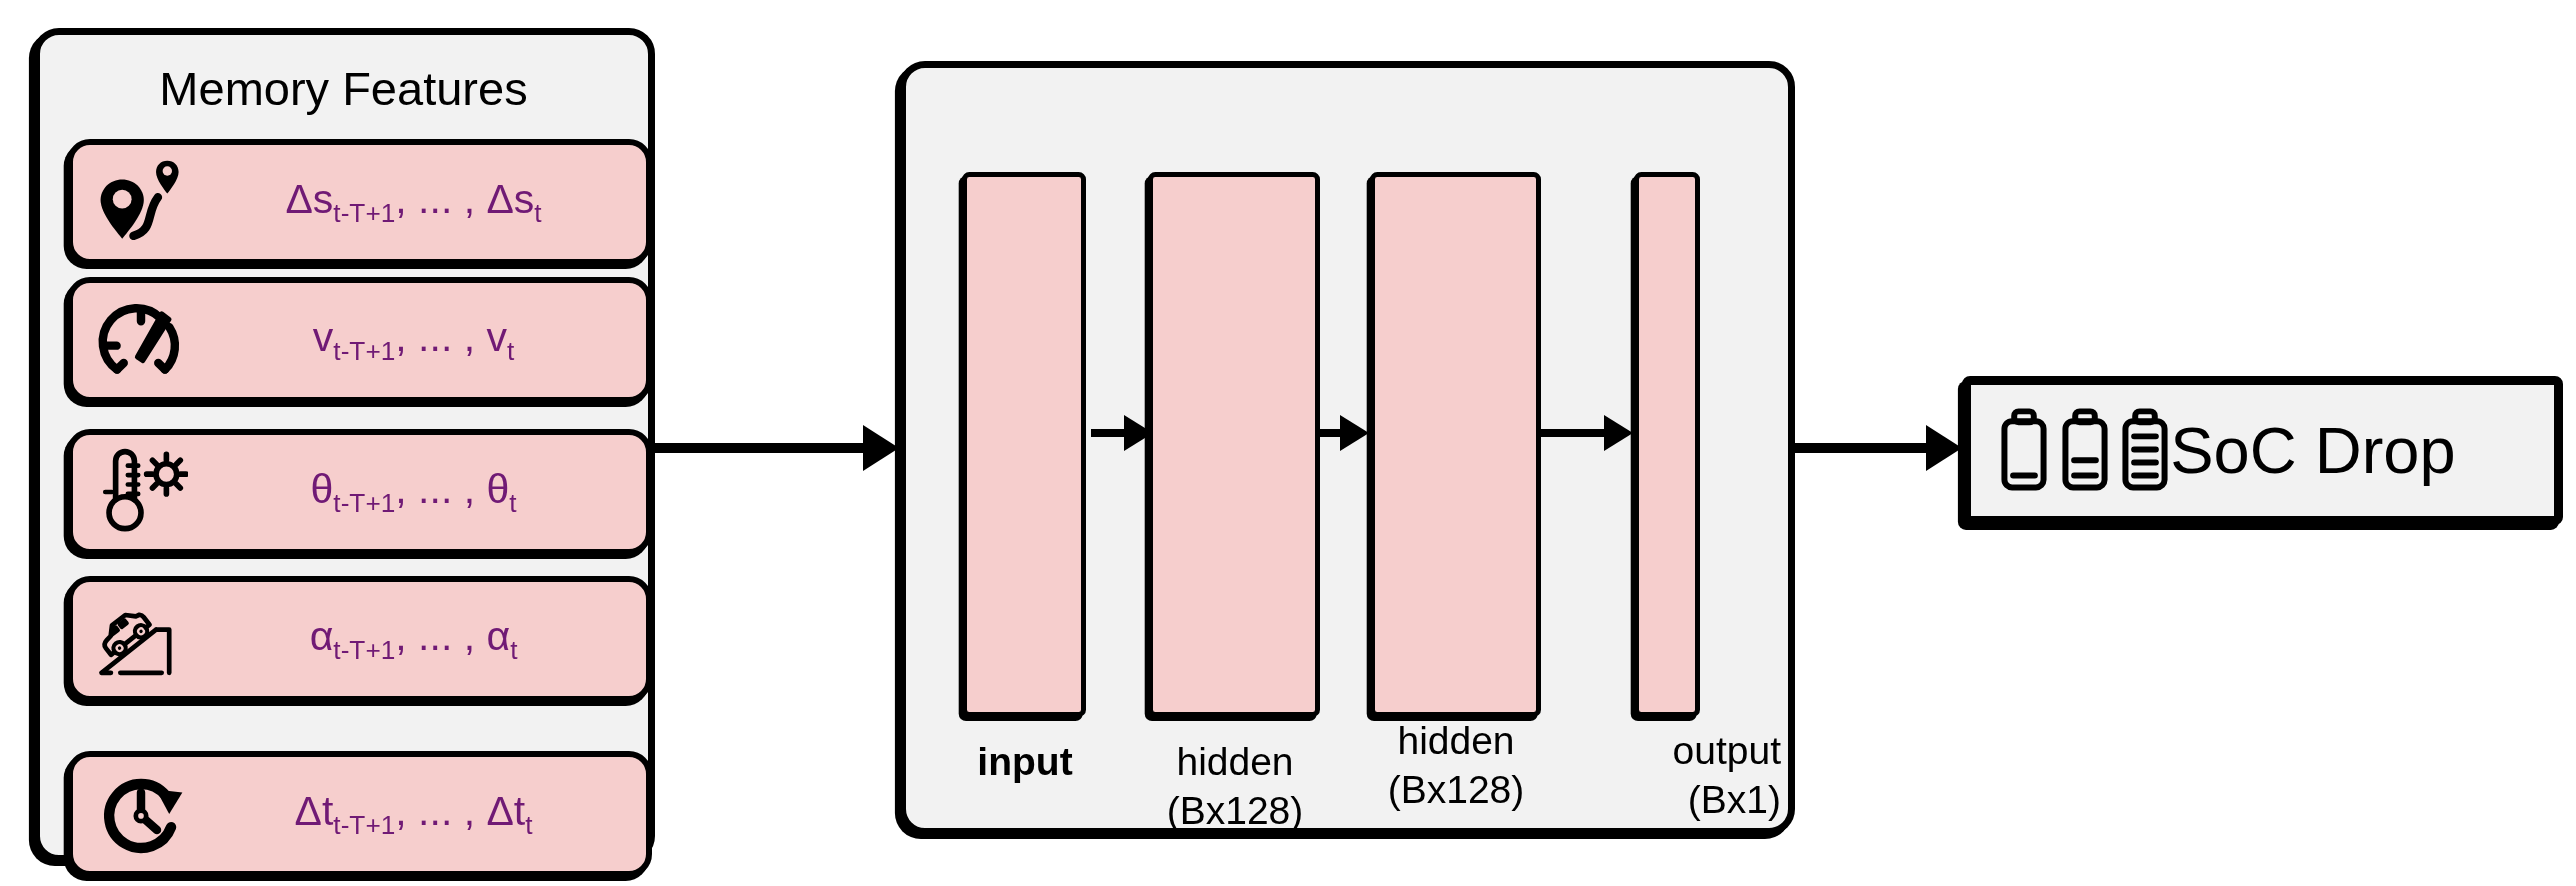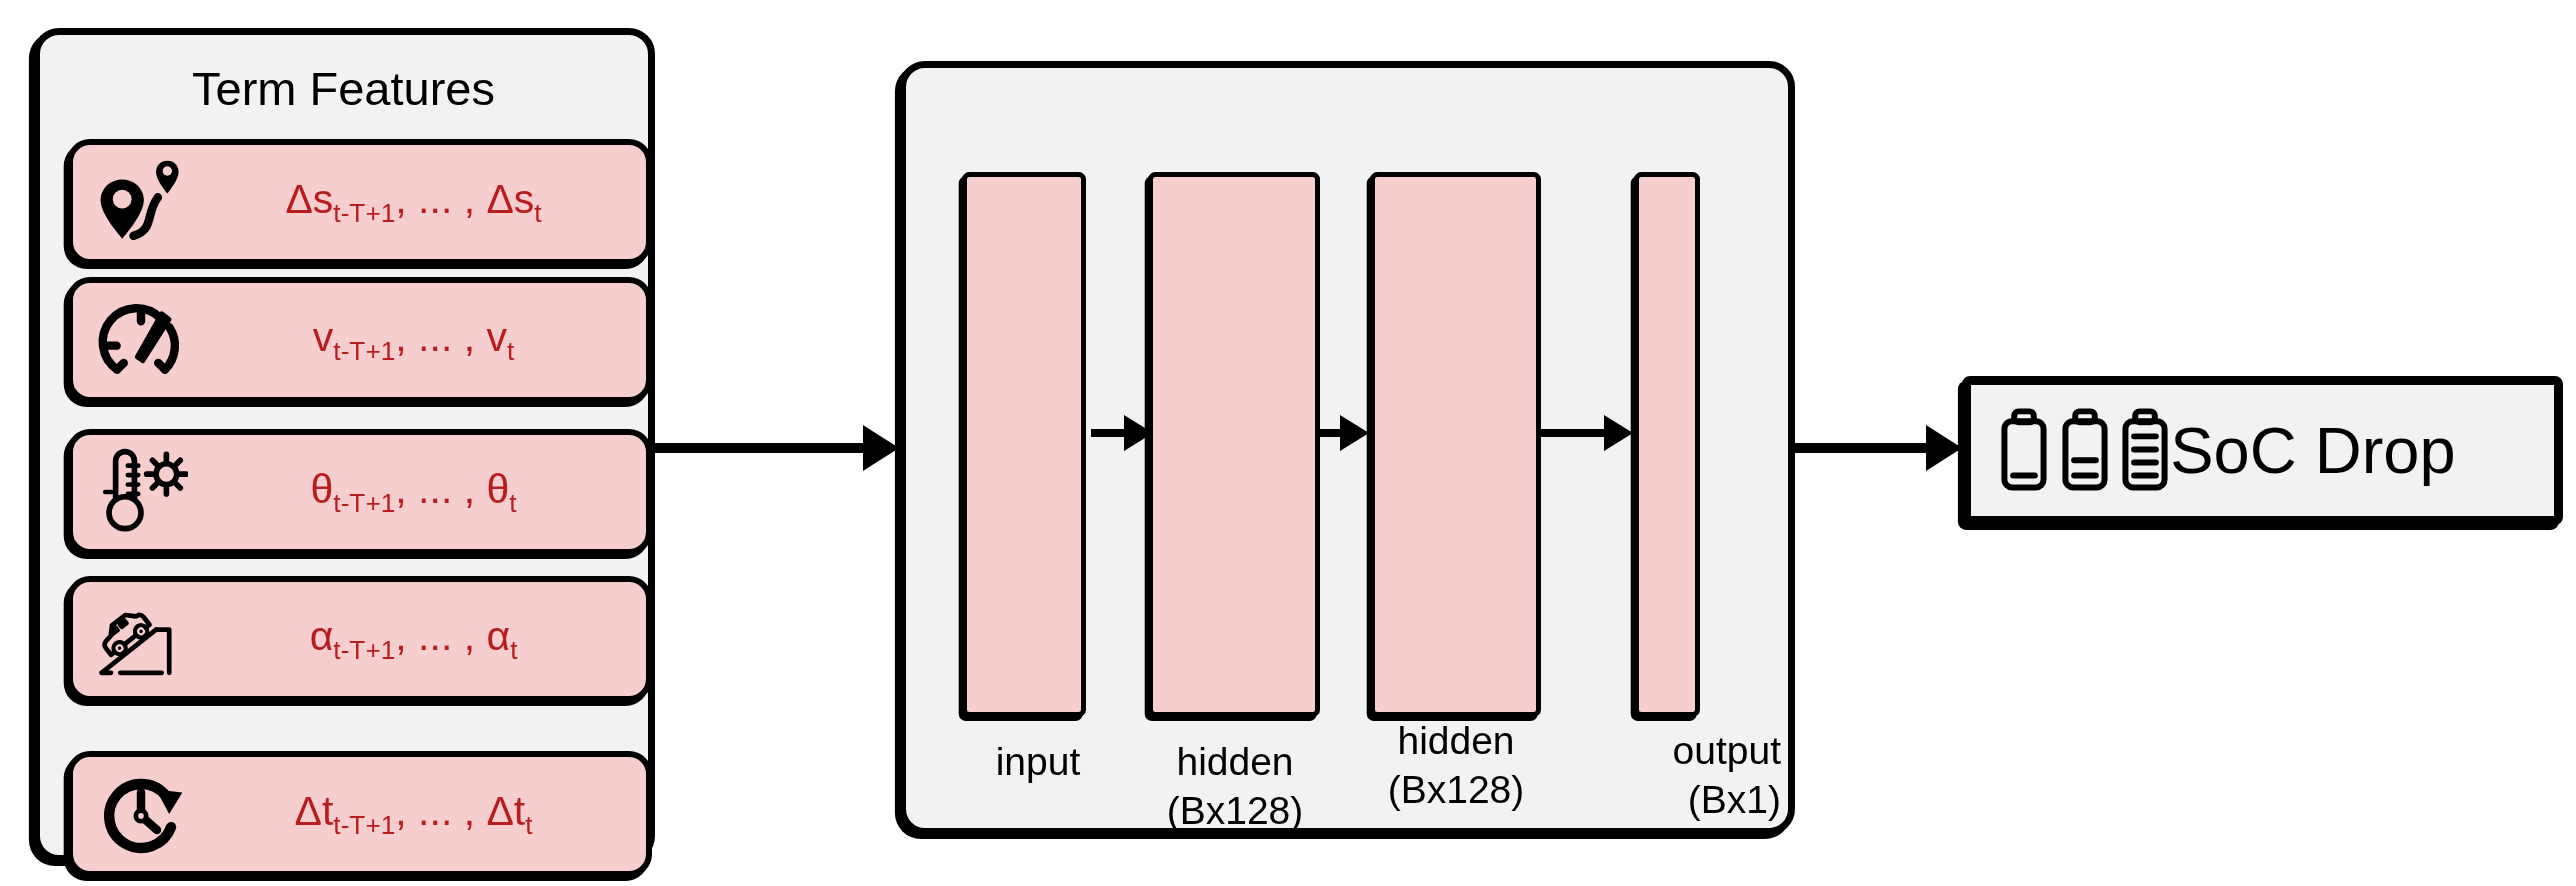--- a/index.html
+++ b/index.html
@@ -35,42 +35,42 @@
     background:var(--pink,#f6cecd);
     border:6.5px solid var(--stroke,#000);
     border-radius:23px;
     box-shadow:-3.3px 4.1px 0 var(--stroke,#000);
     box-sizing:border-box;
     display:flex;align-items:center;
   }
   .row-0{top:104px;} .row-1{top:242px;} .row-2{top:394px;} .row-3{top:541px;} .row-4{top:716px;}
   .row-icon{flex:0 0 114px;display:flex;justify-content:center;align-items:center;margin-left:11.4px;}
   .row-icon svg{width:94px;height:94px;}
-  .row-text{flex:1;text-align:center;font-size:41px;color:#b91c1c;padding-right:16.3px;}
+  .row-text{flex:1;text-align:center;font-size:41px;color:#701a75;padding-right:16.3px;}
   .row-text sub{font-size:0.64em;}
 
   
   .bar{
     position:absolute;top:104px;height:545px;
     background:var(--pink,#f6cecd);
     border:5.7px solid var(--stroke,#000);
     border-radius:7.3px;
     box-shadow:-3.3px 4.1px 0 var(--stroke,#000);
     box-sizing:border-box;
   }
   #bar-0{left:56px;width:124px;}
   #bar-1{left:242px;width:172px;}
   #bar-2{left:464px;width:171px;}
   #bar-3{left:728px;width:66px;}
 
   .bar-label{
     position:absolute;width:228px;text-align:center;
     font-size:39px;line-height:49px;color:#000;
   }
-  #bar-label-0{left:18px;top:669px;}
+  #bar-label-0{left:5px;top:669px;font-weight:bold;}
   #bar-label-1{left:215px;top:669px;}
   #bar-label-2{left:436px;top:648px;}
   #bar-label-3{left:647px;top:658px;text-align:right;}
 
   
   .arrow{position:absolute;height:9.8px;background:var(--stroke,#000);}
   .arrow::after{
     content:"";position:absolute;left:100%;top:50%;transform:translateY(-50%);
     width:0;height:0;
     border-left:36px solid var(--stroke,#000);
@@ -104,21 +104,21 @@
   #soc-label{flex:1;font-size:65px;color:#000;padding-right:6.5px;}
 
   svg .s{stroke:#000;fill:none;stroke-linecap:round;stroke-linejoin:round;}
 </style>
 </head>
 <body>
 
 <div id="canvas">
 
   <div id="input-panel" class="panel">
-    <div class="panel-title">Term Features</div>
+    <div class="panel-title">Memory Features</div>
 
     <div class="feature-row row-0">
       <span class="row-icon">
         <svg viewBox="0 0 100 100">
           <path d="M30 26 C43 26 53 36 53 48 C53 62 36 82 30 89 C24 82 7 62 7 48 C7 36 17 26 30 26 Z" fill="#000"></path>
           <circle cx="30" cy="47" r="10" fill="var(--pink)"></circle>
           <path class="s" d="M42 86 C64 80 55 62 68 45" stroke-width="9"></path>
           <path d="M78 6 C85 6 90 11 90 18 C90 26 81 37 78 41 C75 37 66 26 66 18 C66 11 71 6 78 6 Z" fill="#000"></path>
           <circle cx="78" cy="17" r="5" fill="var(--pink)"></circle>
         </svg>

